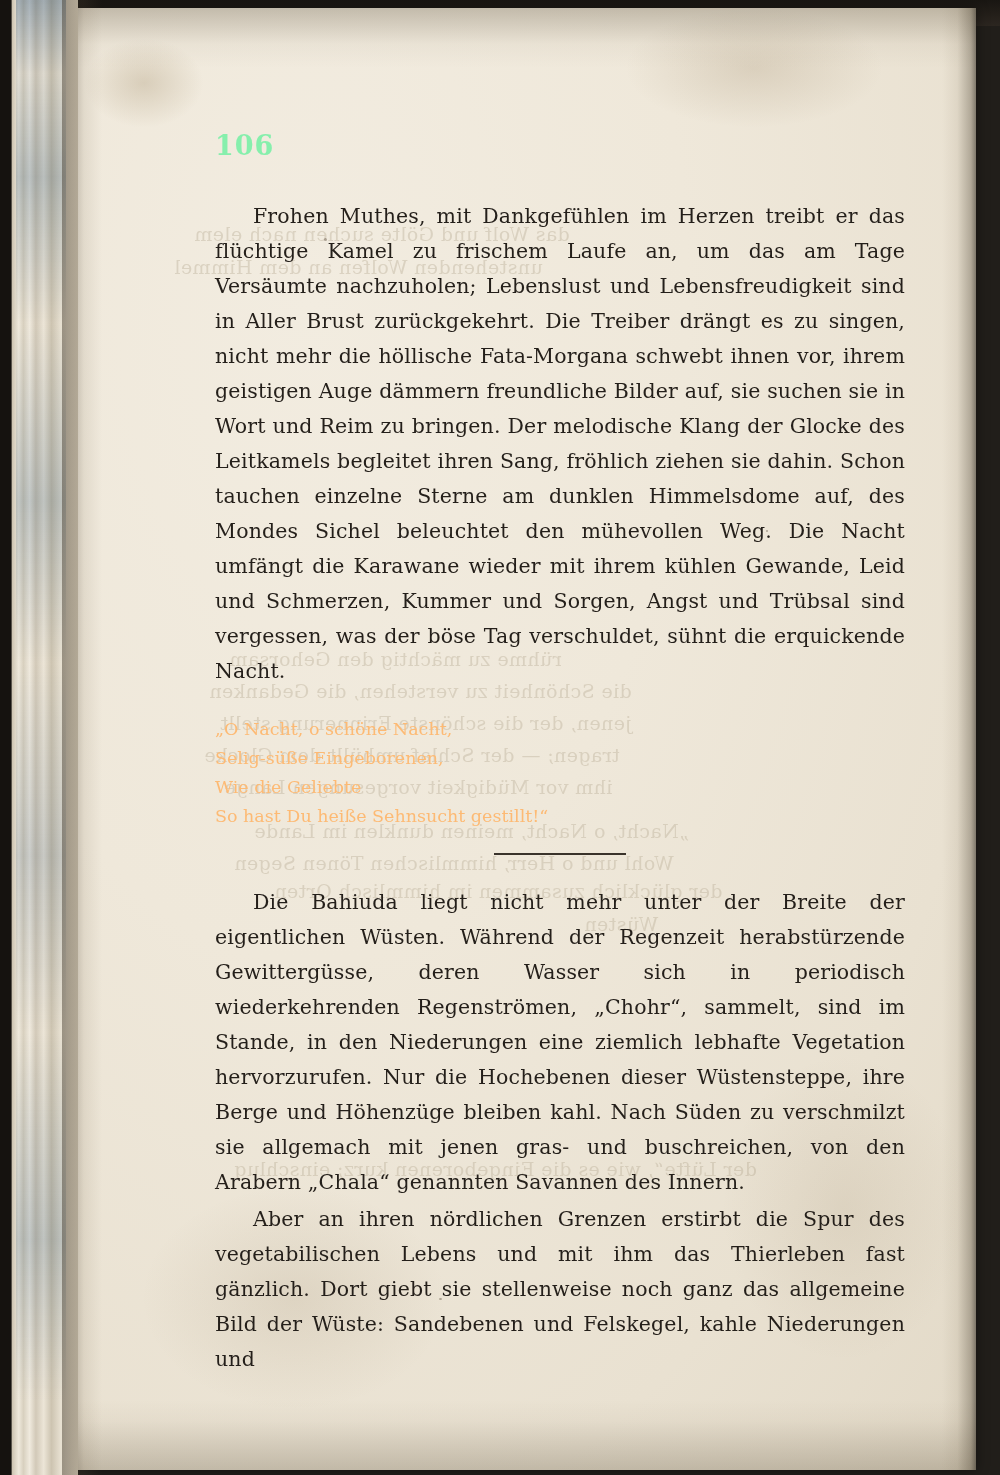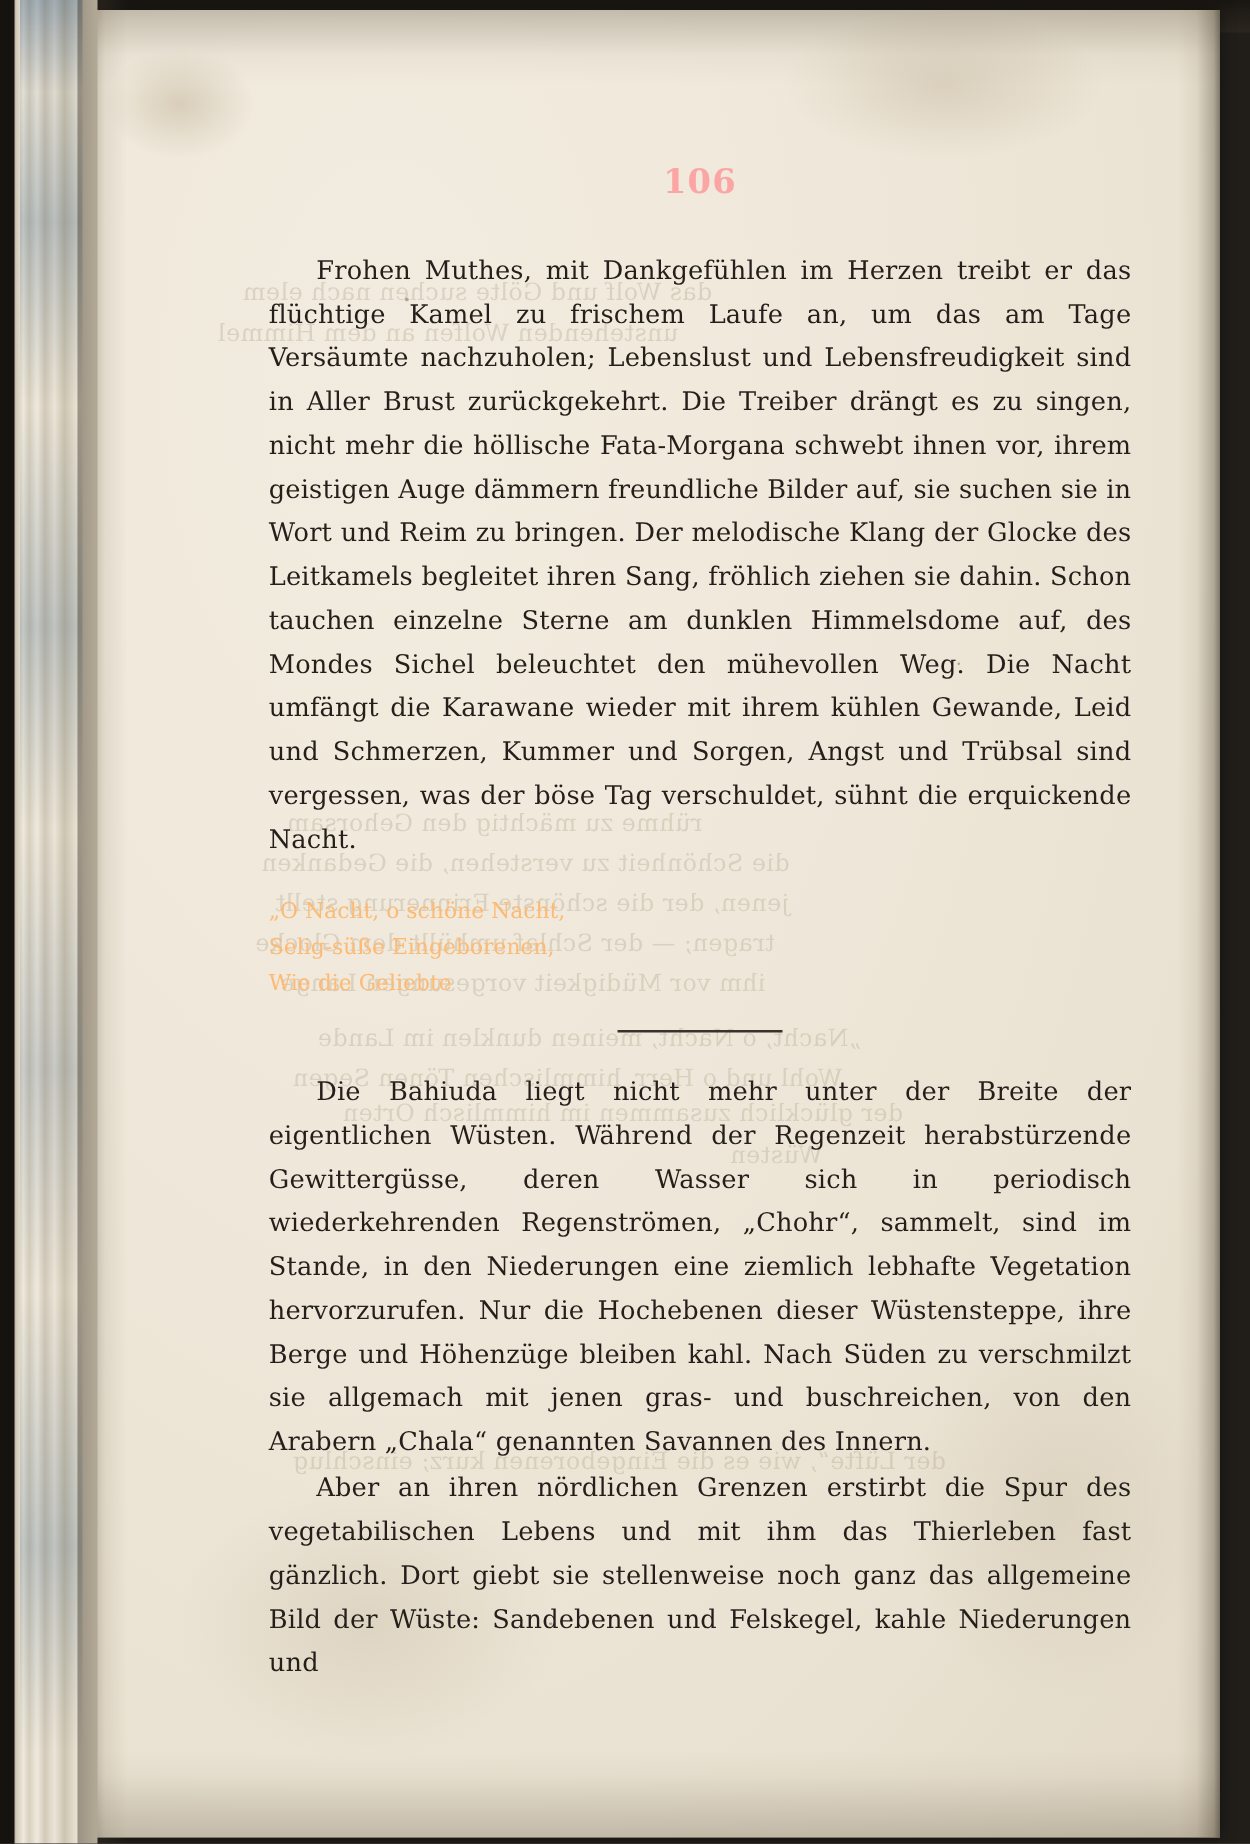--- a/index.html
+++ b/index.html
@@ -117,23 +117,22 @@
 
   
   .textblock {
     position: absolute;
     left: 215px;
     top: 130px;
     width: 690px;
   }
 
   .folio {
-    text-align: center;
     font-size: 27px;
-    color: #fca5a5;
+    color: #86efac;
     letter-spacing: 1px;
     margin: 0 0 38px 0;
     font-family: "DejaVu Serif", serif;
     font-weight: 700;
   }
 
   .para {
     font-family: "DejaVu Serif", serif;
     font-size: 20.5px;
     line-height: 35px;
@@ -213,20 +212,21 @@
 
     <div class="folio">106</div>
 
 
     <p class="para indent">Frohen Muthes, mit Dankgefühlen im Herzen treibt er das flüchtige Kamel zu frischem Laufe an, um das am Tage Versäumte nachzuholen; Lebenslust und Lebensfreudigkeit sind in Aller Brust zurückgekehrt. Die Treiber drängt es zu singen, nicht mehr die höllische Fata-Morgana schwebt ihnen vor, ihrem geistigen Auge dämmern freundliche Bilder auf, sie suchen sie in Wort und Reim zu bringen. Der melodische Klang der Glocke des Leitkamels begleitet ihren Sang, fröhlich ziehen sie dahin. Schon tauchen einzelne Sterne am dunklen Himmelsdome auf, des Mondes Sichel beleuchtet den mühevollen Weg. Die Nacht umfängt die Karawane wieder mit ihrem kühlen Gewande, Leid und Schmerzen, Kummer und Sorgen, Angst und Trübsal sind vergessen, was der böse Tag verschuldet, sühnt die erquickende Nacht.</p>
 
     <div class="verse">
       <div>„O Nacht, o schöne Nacht,</div>
       <div>Selig-süße Eingeborenen,</div>
       <div>Wie die Geliebte</div>
+      <div>So hast Du heiße Sehnsucht gestillt!“</div>
     </div>
 
     <div class="rule"></div>
 
     <p class="para indent">Die Bahiuda liegt nicht mehr unter der Breite der eigentlichen Wüsten. Während der Regenzeit herabstürzende Gewittergüsse, deren Wasser sich in periodisch wiederkehrenden Regenströmen, „Chohr“, sammelt, sind im Stande, in den Niederungen eine ziemlich lebhafte Vegetation hervorzurufen. Nur die Hochebenen dieser Wüstensteppe, ihre Berge und Höhenzüge bleiben kahl. Nach Süden zu verschmilzt sie allgemach mit jenen gras- und buschreichen, von den Arabern „Chala“ genannten Savannen des Innern.</p>
 
     <p class="para indent">Aber an ihren nördlichen Grenzen erstirbt die Spur des vegetabilischen Lebens und mit ihm das Thierleben fast gänzlich. Dort giebt sie stellenweise noch ganz das allgemeine Bild der Wüste: Sandebenen und Felskegel, kahle Niederungen und</p>
 
   </div>
 

